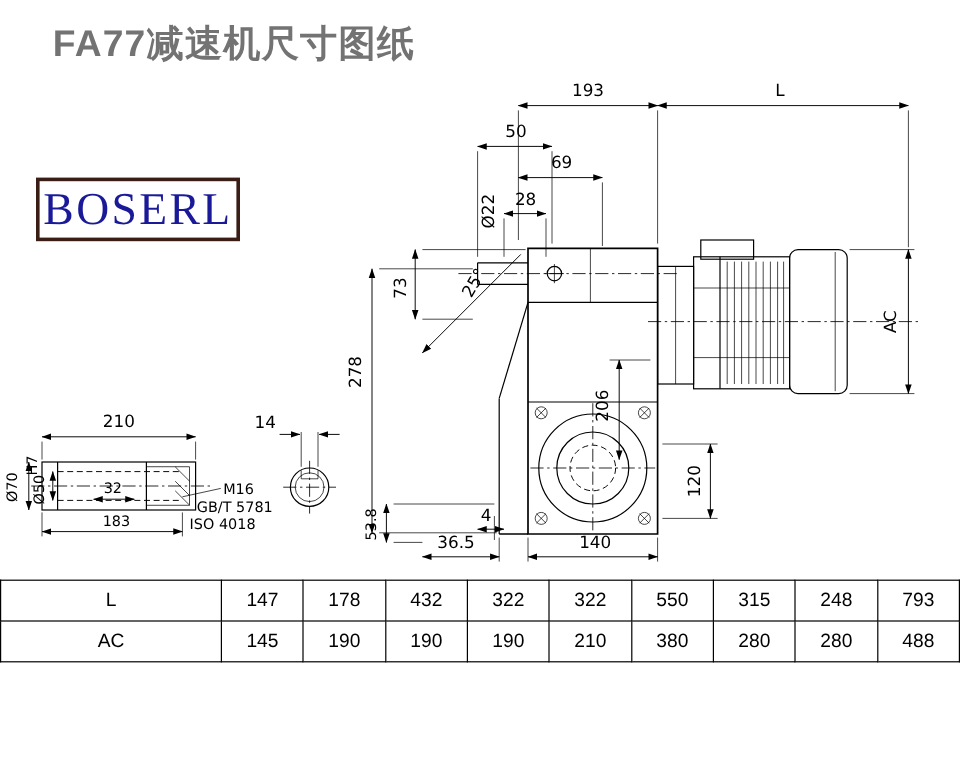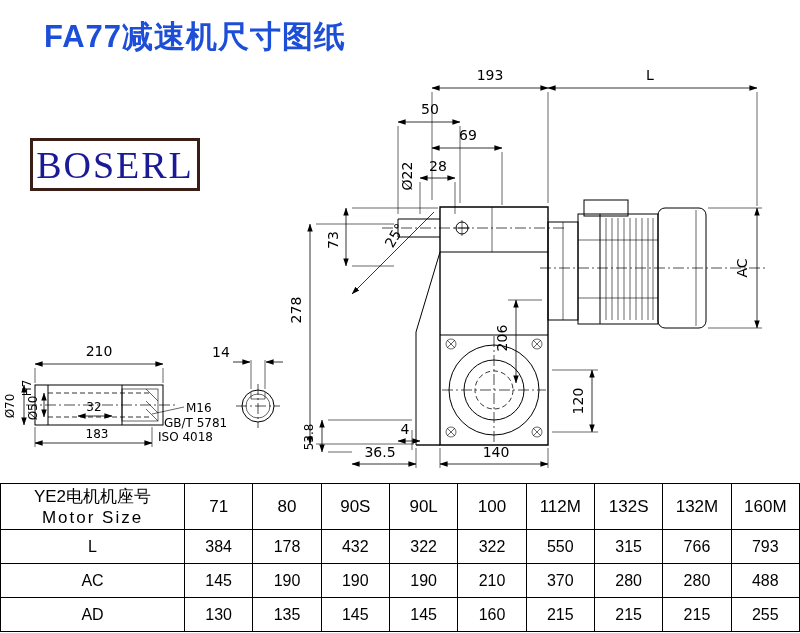--- a/index.html
+++ b/index.html
@@ -1,18 +1,18 @@
 <!DOCTYPE html>
 <html><head>
 <meta charset="utf-8">
 <style>
   * { margin:0; padding:0; box-sizing:border-box; }
   html,body { width:800px; height:633px; background:#fff; font-family:"Liberation Sans",sans-serif; position:relative; overflow:hidden; }
-  .title { position:absolute; left:44px; top:16px; font-size:31px; font-weight:bold; color:#1d4ed8; letter-spacing:1px; white-space:nowrap; }
-  .logo { position:absolute; left:30px; top:138px; width:170px; height:53px; border:3px solid #3a1d15; background:#fff; display:flex; align-items:center; justify-content:center; }
+  .title { position:absolute; left:44px; top:16px; font-size:31px; font-weight:bold; color:#737373; letter-spacing:1px; white-space:nowrap; }
+  .logo { position:absolute; left:30px; top:148px; width:170px; height:53px; border:3px solid #3a1d15; background:#fff; display:flex; align-items:center; justify-content:center; }
   .logo span { font-family:"Liberation Serif",serif; font-size:38px; color:#1a1a99; letter-spacing:2px; }
   svg.drawing { position:absolute; left:0; top:0; }
 
   
   .tk { stroke:#000; stroke-width:1.4; fill:none; }
   .ln { stroke:#000; stroke-width:1;   fill:none; }
   .tn { stroke:#000; stroke-width:0.6; fill:none; }
   .cl { stroke:#000; stroke-width:0.7; fill:none; stroke-dasharray:11 3 2 3; }
   .dh { stroke:#000; stroke-width:0.8; fill:none; stroke-dasharray:5 3; }
   .dim  { stroke:#000; stroke-width:0.8; fill:none; marker-start:url(#arr); marker-end:url(#arr); }
@@ -255,65 +255,38 @@
       <col>
       <col>
       <col>
       <col>
       <col>
       <col>
       <col>
       <col>
   </colgroup>
   <tbody>
-      <tr>
-    <th>
-      <div>YE2电机机座号</div>
-      <div class="hdr2">Motor Size</div>
-    </th>
-    <th>71</th>
-    <th>80</th>
-    <th>90S</th>
-    <th>90L</th>
-    <th>100</th>
-    <th>112M</th>
-    <th>132S</th>
-    <th>132M</th>
-    <th>160M</th>
-  </tr>
   <tr>
     <td>L</td>
-    <td>384</td>
+    <td>147</td>
     <td>178</td>
     <td>432</td>
     <td>322</td>
     <td>322</td>
     <td>550</td>
     <td>315</td>
-    <td>766</td>
+    <td>248</td>
     <td>793</td>
   </tr>
   <tr>
     <td>AC</td>
     <td>145</td>
     <td>190</td>
     <td>190</td>
     <td>190</td>
     <td>210</td>
-    <td>370</td>
+    <td>380</td>
     <td>280</td>
     <td>280</td>
     <td>488</td>
   </tr>
-  <tr>
-    <td>AD</td>
-    <td>130</td>
-    <td>135</td>
-    <td>145</td>
-    <td>145</td>
-    <td>160</td>
-    <td>215</td>
-    <td>215</td>
-    <td>215</td>
-    <td>255</td>
-  </tr>
 </tbody>
   </table>
 
 </body></html>

